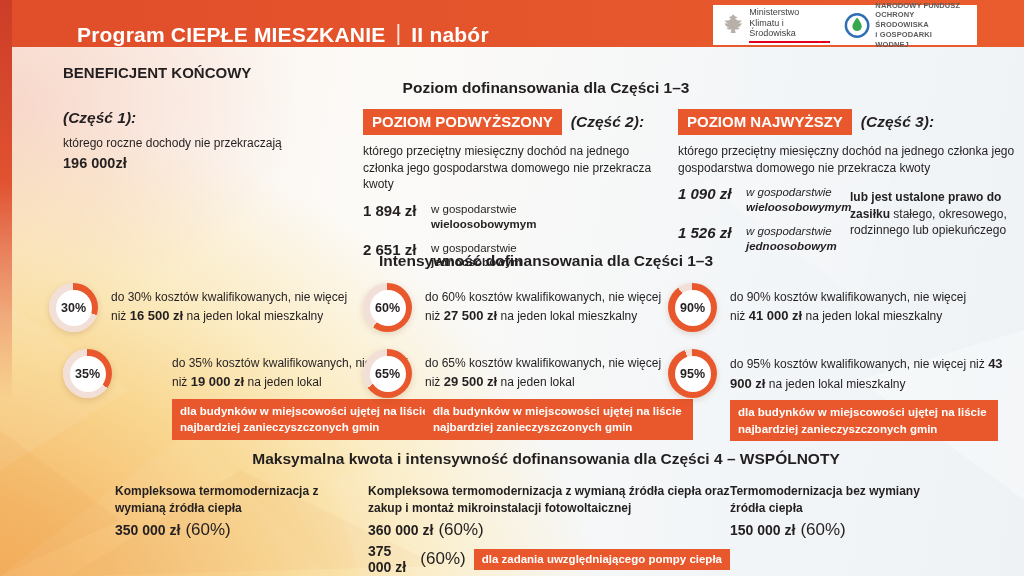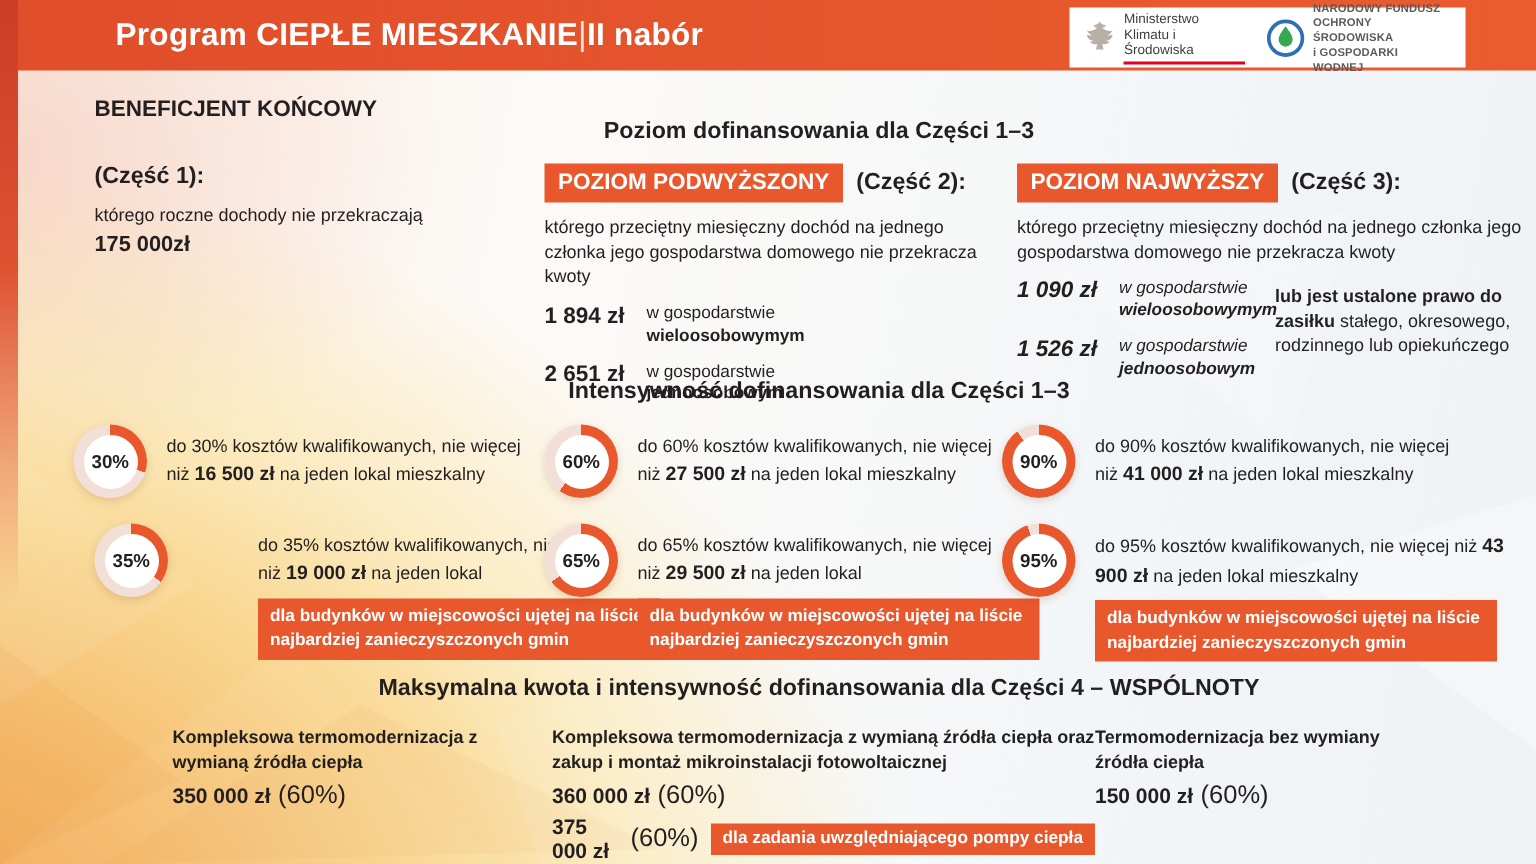--- a/index.html
+++ b/index.html
@@ -8,41 +8,41 @@
   .bg{position:absolute;inset:0;background:
       radial-gradient(ellipse 420px 300px at 1% 18%, rgba(240,140,110,0.25), rgba(240,140,110,0) 70%),
       radial-gradient(ellipse 980px 780px at -8% 112%, #F2A14F 0%, #F5B969 20%, #F9D791 38%, rgba(251,233,183,0.8) 52%, rgba(255,255,255,0) 70%),
       linear-gradient(100deg,#FAF0E8 0%,#FCFAF7 35%,#F3F6F8 70%,#EEF2F5 100%);}
   .edge{position:absolute;left:0;top:0;width:12px;height:400px;
         background:linear-gradient(180deg,#CC3D28 0%,#E05230 45%,rgba(242,166,88,0) 100%);}
   .poly{position:absolute;inset:0;}
 
   .header{position:absolute;left:12px;top:0;right:0;height:47px;
           background:linear-gradient(90deg,#E04E2A,#EA5C2E);}
-  .title{position:absolute;left:65px;top:0;height:47px;display:flex;align-items:center;
+  .title{position:absolute;left:65px;top:0;height:47px;display:flex;align-items:flex-end;gap:10px;
          color:#fff;font-size:21px;font-weight:bold;letter-spacing:.2px;}
   .title .sep{font-weight:400;opacity:.85;font-size:22px;position:relative;top:-1px;}
 
   .logo-panel{position:absolute;top:5px;right:47px;width:264px;height:40px;background:#fff;
               display:flex;align-items:center;padding:0 10px;box-sizing:border-box;}
   .mlogo{display:flex;align-items:center;gap:6px;}
   .mlogo-text{font-size:9px;line-height:1.2;color:#3E3E3D;}
   .mlogo-line{height:2px;background:#E2001A;width:100%;margin-top:2px;}
   .nlogo{display:flex;align-items:center;gap:5px;margin-left:14px;}
   .nlogo-text{font-size:7.5px;font-weight:bold;color:#5A5B5E;line-height:1.3;letter-spacing:.1px;}
 
   .beneficiary{position:absolute;left:63px;top:64px;font-size:15px;font-weight:bold;}
   .sec-title{position:absolute;left:68px;width:956px;text-align:center;font-size:15.5px;font-weight:bold;}
   #s1{top:79px;} #s2{top:252px;} #s3{top:450px;}
 
   .level{position:absolute;top:109px;}
   #lvl1{left:63px;width:290px;} #lvl2{left:363px;width:305px;} #lvl3{left:678px;width:345px;}
   .badge-row{display:flex;align-items:center;gap:9px;}
   .badge{background:#E8582C;color:#fff;font-weight:bold;font-size:15px;padding:4px 9px 5px;white-space:nowrap;}
-  .part{font-size:15.5px;font-weight:bold;}
+  .part{font-size:15.5px;font-weight:bold;font-style:italic;}
   .ldesc{margin-top:8px;font-size:12px;line-height:1.38;}
   .lamount{margin-top:3px;font-size:14.5px;font-weight:bold;}
   .incomes{margin-top:9px;}
   .irow{display:flex;margin-bottom:9px;}
   .iamt{font-size:15px;font-weight:bold;width:68px;flex:none;}
   .iunit{font-size:11.5px;line-height:1.3;}
   .ihh{font-weight:bold;}
   .l3flex{display:flex;}
   .l3in{width:172px;flex:none;font-style:italic;}
   .l3note{width:168px;font-size:12px;line-height:1.38;margin-top:13px;}
@@ -123,21 +123,21 @@
 
   <div class="beneficiary">BENEFICJENT KOŃCOWY</div>
 
   <div id="s1" class="sec-title">Poziom dofinansowania dla Części 1–3</div>
 
   <div id="lvl1" class="level">
     <div class="badge-row">
       <span class="part">(Część 1):</span>
     </div>
     <div class="ldesc">którego roczne dochody nie przekraczają</div>
-    <div class="lamount">175 000zł</div>
+    <div class="lamount">196 000zł</div>
   </div>
 
   <div id="lvl2" class="level">
     <div class="badge-row">
       <span class="badge">POZIOM PODWYŻSZONY</span>
       <span class="part">(Część 2):</span>
     </div>
     <div class="ldesc" style="width:300px">którego przeciętny miesięczny dochód na jednego członka jego gospodarstwa domowego nie przekracza kwoty</div>
     <div class="incomes">
       <div class="irow">

